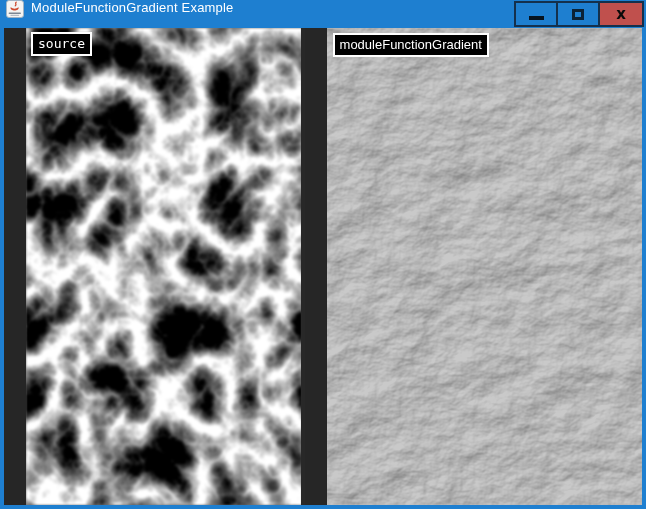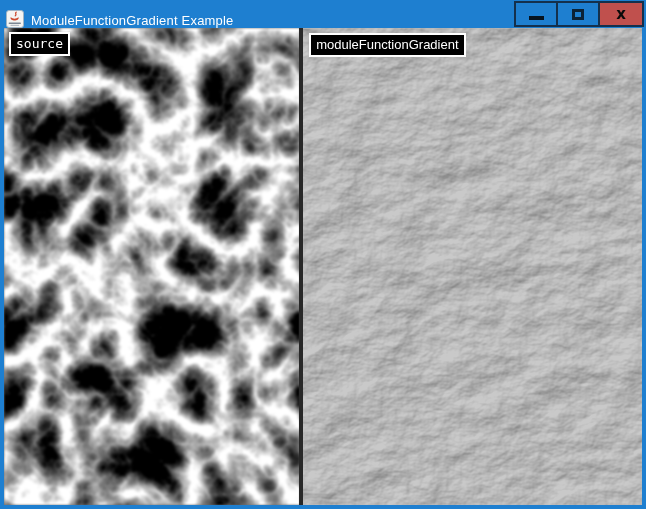--- a/index.html
+++ b/index.html
@@ -10,21 +10,21 @@
     position: relative;
     width: 646px; height: 509px;
     background: #1e7fd0;
   }
 
   
   .titlebar {
     position: absolute; top: 0; left: 0; right: 0;
     height: 28px;
     background: #1e7fd0;
-    display: flex; align-items: flex-end;
+    display: flex; align-items: flex-start;
     padding-left: 6px;
   }
   .app-icon {
     width: 18px; height: 18px;
     margin-right: 7px;
     flex: 0 0 auto;
   }
   .window-title {
     color: #ffffff;
     font-size: 13px;
@@ -54,21 +54,21 @@
     font-weight: bold; font-size: 15px; line-height: 15px;
   }
 
   
   .client {
     position: absolute;
     top: 28px; left: 4px; right: 4px; bottom: 4px;
     background: #262626;
     display: flex;
   }
-  .panel { position: relative; height: 100%; overflow: hidden; background: #6e6e6e; }
+  .panel { position: relative; height: 100%; overflow: hidden; background: #6e6e6e; margin-left: 22px; }
   .panel.left  { width: 313px; }
   .panel.right { width: 359px; }
   .divider { width: 4px; height: 100%; background: #282828; }
   .tex { display: block; width: 100%; height: 100%; }
 
   .img-label {
     position: absolute;
     background: #000000;
     color: #ffffff;
     border: 2px solid #ffffff;

